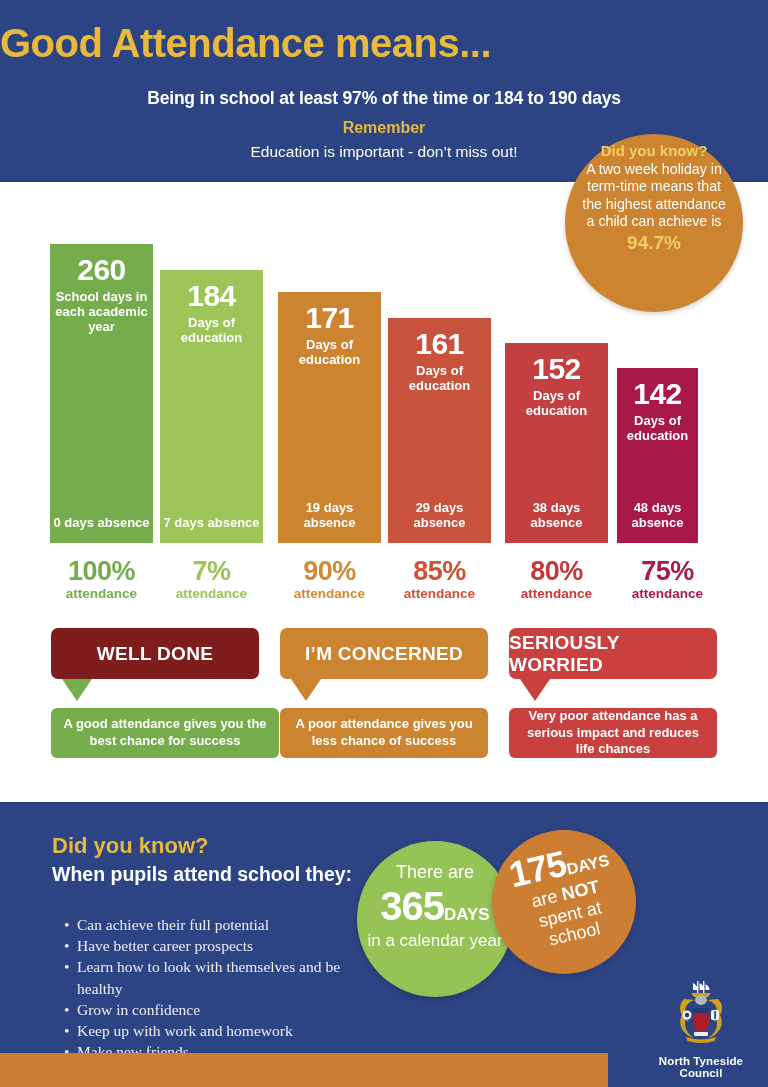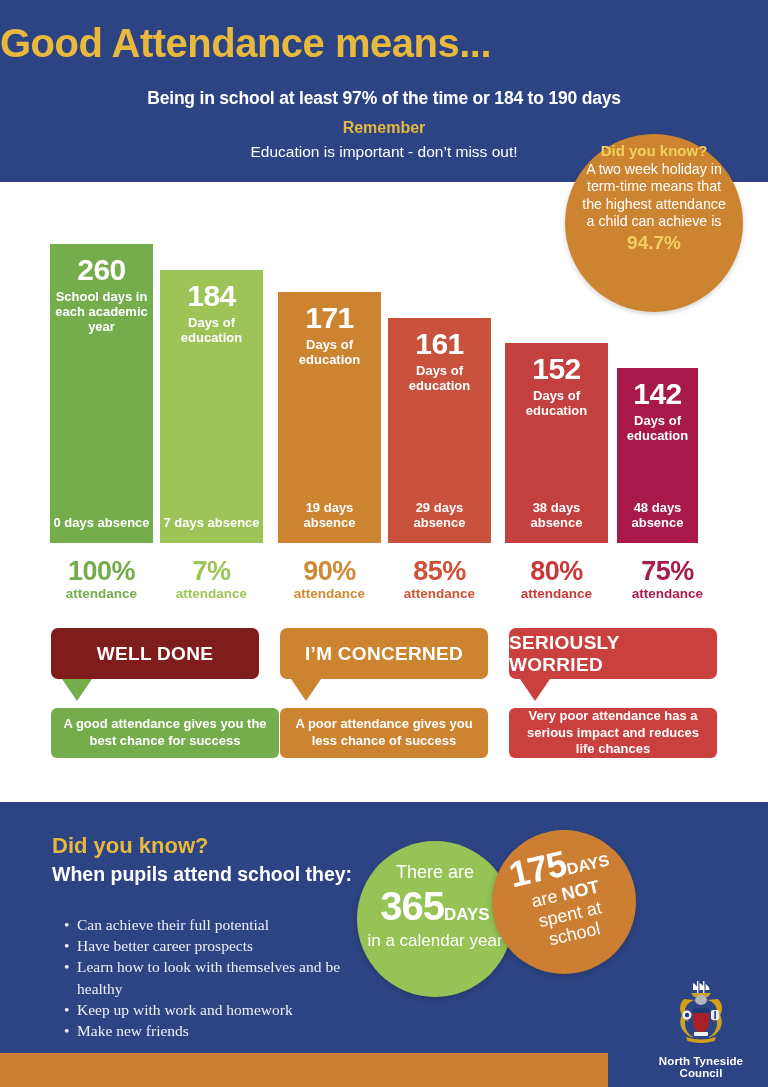--- a/index.html
+++ b/index.html
@@ -428,20 +428,21 @@
     </div>
   </div>
 
   <div class="bottom-band">
     <div class="bb-dyk">Did you know?</div>
     <div class="bb-sub">When pupils attend school they:</div>
     <ul class="bb-list">
       <li>Can achieve their full potential</li>
       <li>Have better career prospects</li>
       <li>Learn how to look with themselves and be healthy</li>
+      <li>Grow in confidence</li>
       <li>Keep up with work and homework</li>
       <li>Make new friends</li>
     </ul>
 
     <div class="circle-green">
       <div class="cg-top">There are</div>
       <div class="cg-big">
         <span>365</span><span class="sm">DAYS</span>
       </div>
       <div class="cg-bot">in a calendar year</div>

